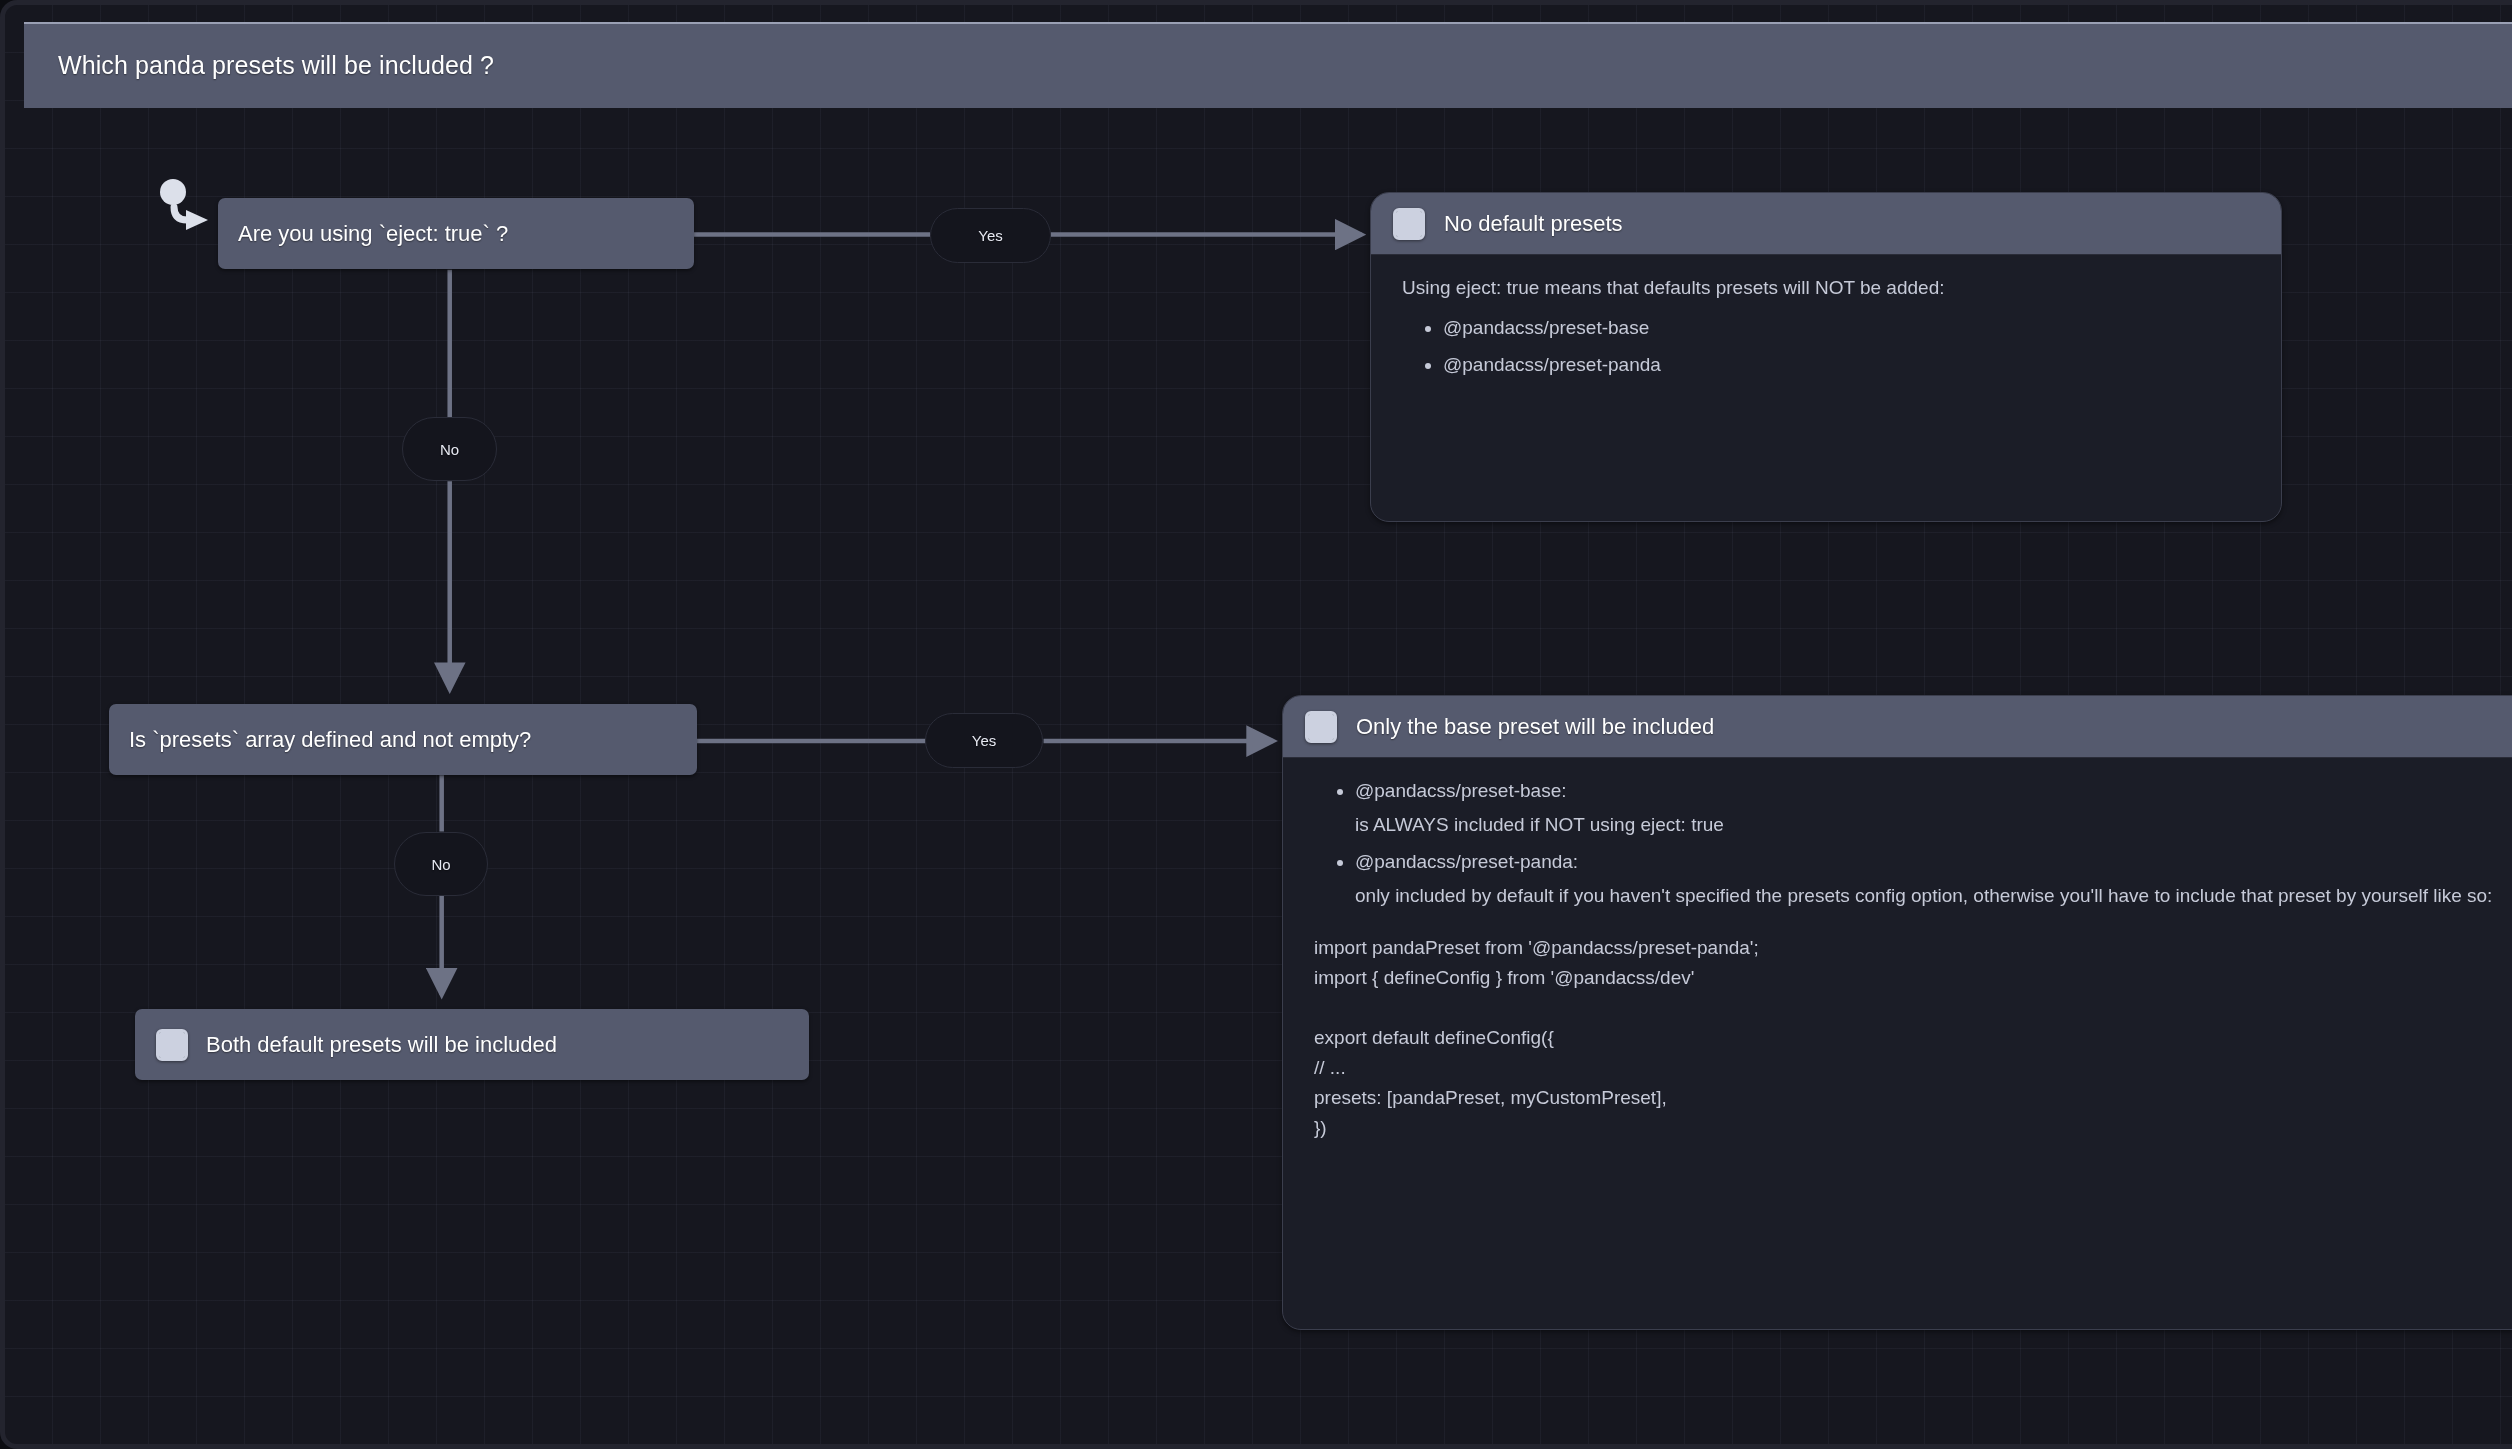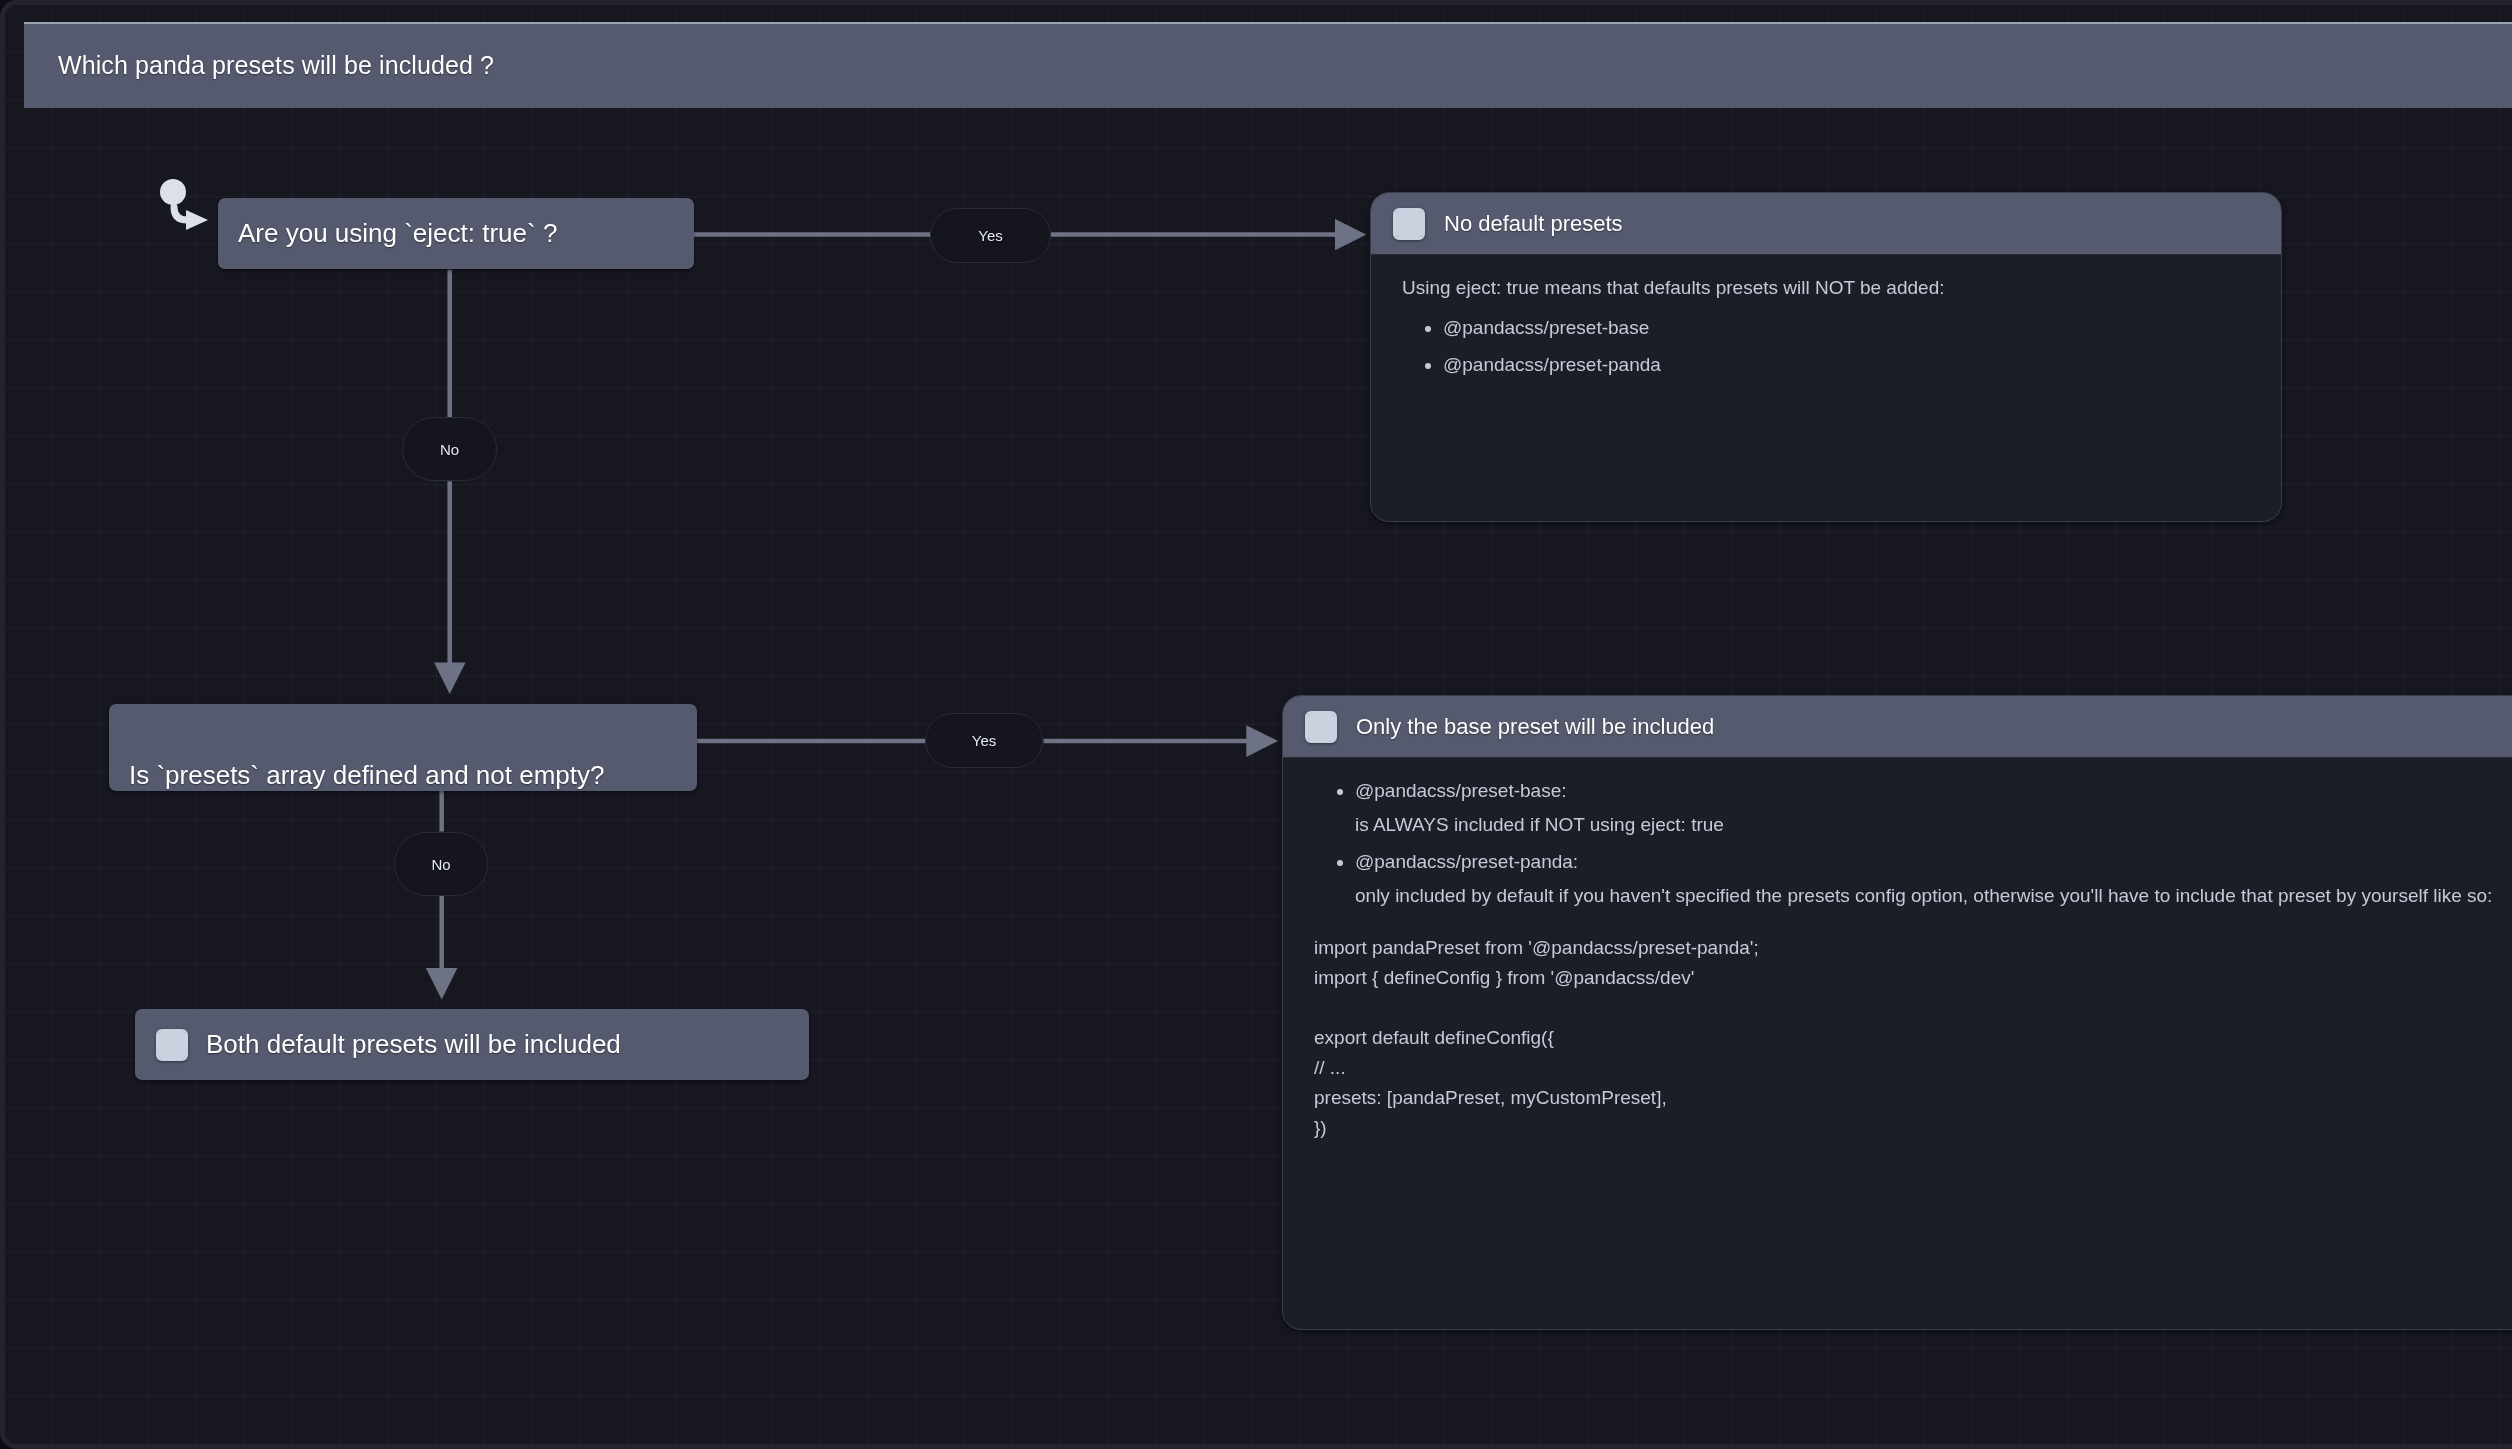--- a/index.html
+++ b/index.html
@@ -40,28 +40,28 @@
     text-shadow:0 1px 1.5px rgba(0,0,0,.45);
   }
 
   
   .node{
     position:absolute;
     background:#555a6e;
     border-radius:7px;
     display:flex;align-items:center;
     color:#ffffff;
-    font-size:26px;
+    font-size:22px;
     box-shadow:0 1.5px 3.5px rgba(0,0,0,.4);
     text-shadow:0 1px 1.5px rgba(0,0,0,.45);
     padding:0 20px;
     white-space:nowrap;
   }
   .node-decision-1{left:213px;top:193px;width:476px;height:71px;}
-  .node-decision-2{left:104px;top:699px;width:588px;height:87px;align-items:flex-end;}
+  .node-decision-2{left:104px;top:699px;width:588px;height:71px;}
   .node-both{left:130px;top:1004px;width:674px;height:71px;gap:18px;padding-left:21px;}
 
   
   .panel{
     position:absolute;
     background:#1b1d27;
     border:1px solid #3b3e4d;
     border-radius:19px;
     box-shadow:0 2px 5px rgba(0,0,0,.45);
     overflow:hidden;

